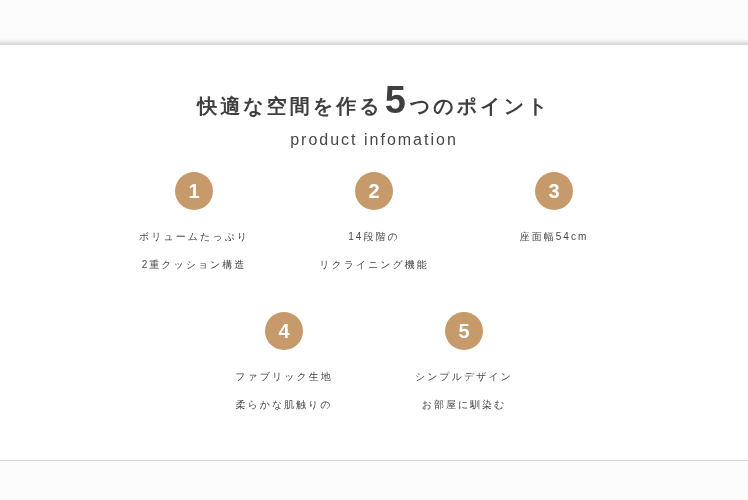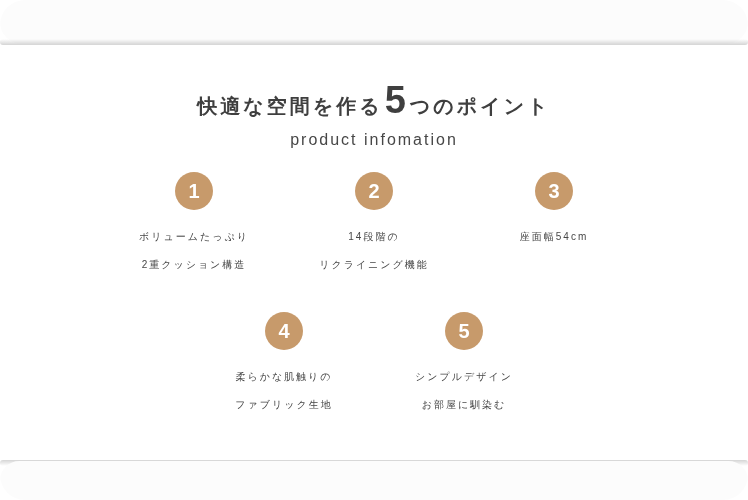--- a/index.html
+++ b/index.html
@@ -2,21 +2,21 @@
 <html style="--accent-color: #c79a6b; --text-color: #474747; --title-color: #3f3f3f; --band-color: #fcfcfc; --page-bg: #ffffff;"><head>
 <meta charset="utf-8">
 <style>
   :root {
     --accent-color: #c79a6b;
     --text-color: #474747;
     --title-color: #3f3f3f;
     --band-color: #fcfcfc;
     --page-bg: #ffffff;
   }
-  * { margin: 0; padding: 0; box-sizing: border-box; border-radius: 25px; }
+  * { margin: 0; padding: 0; box-sizing: border-box; }
   html, body { width: 748px; height: 500px; }
   body {
     font-family: "Liberation Sans", "DejaVu Sans", sans-serif;
     background: var(--page-bg);
     color: var(--text-color);
     overflow: hidden;
   }
   .page {
     position: relative;
     width: 748px;
@@ -133,22 +133,22 @@
     </div>
     <div class="point">
       <div class="circle">3</div>
       <div class="line">座面幅54cm</div>
     </div>
   </div>
 
   <div class="row row-2">
     <div class="point">
       <div class="circle">4</div>
+      <div class="line">ファブリック生地</div>
       <div class="line">柔らかな肌触りの</div>
-      <div class="line">ファブリック生地</div>
     </div>
     <div class="point">
       <div class="circle">5</div>
       <div class="line">シンプルデザイン</div>
       <div class="line">お部屋に馴染む</div>
     </div>
   </div>
 
   <div class="edge edge-bottom"></div>
   <div class="band band-bottom"></div>

